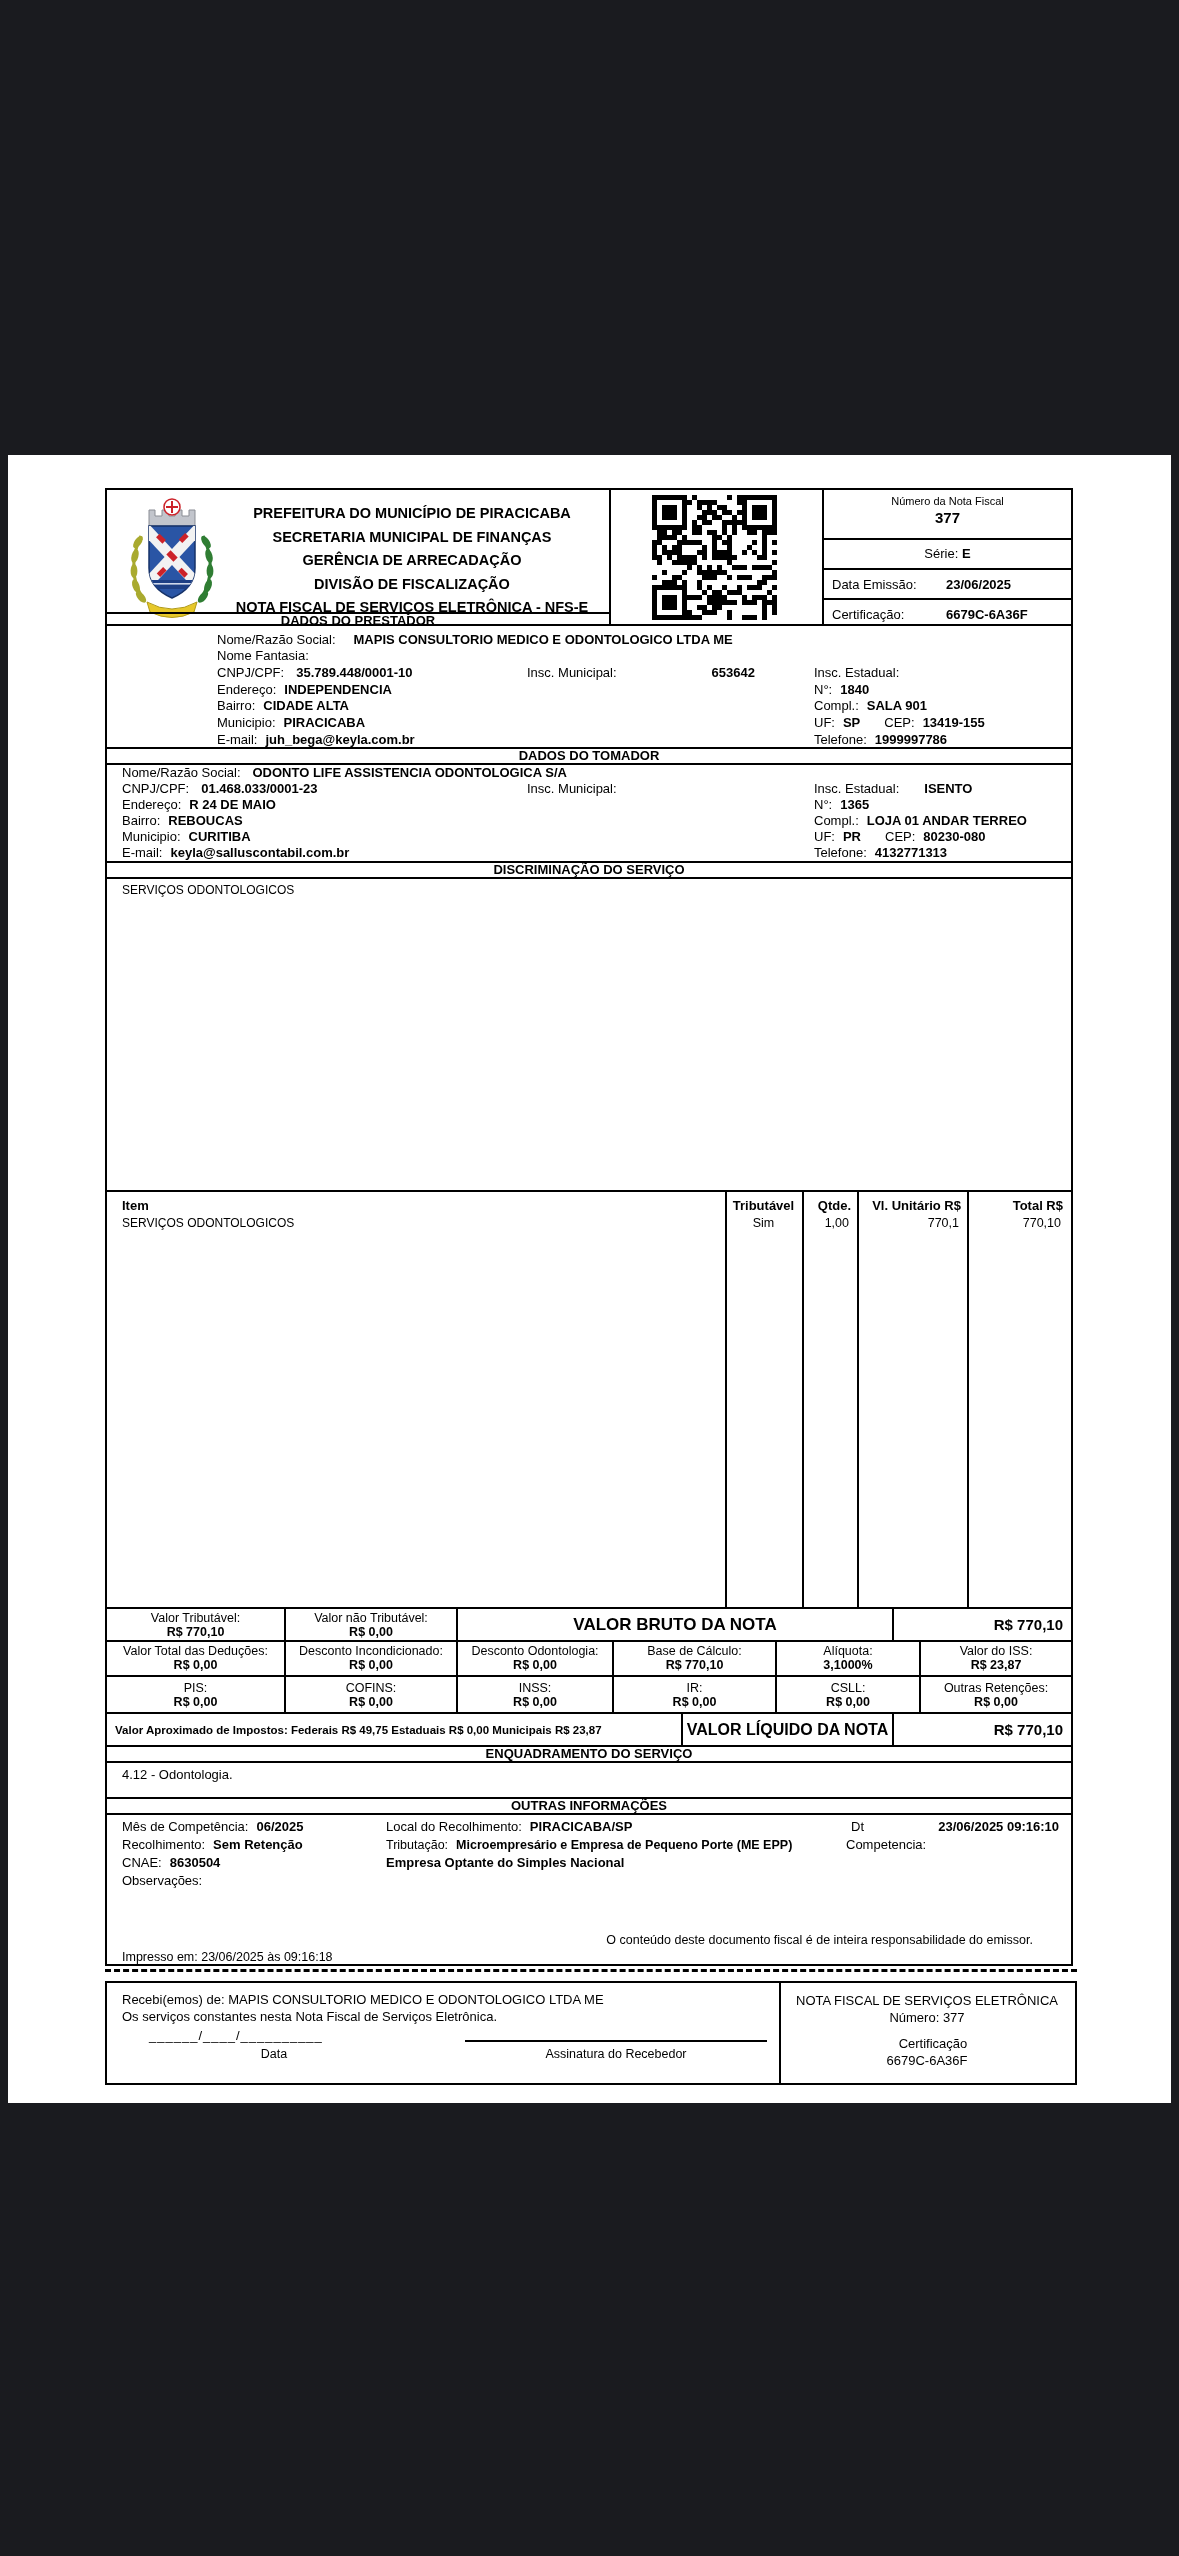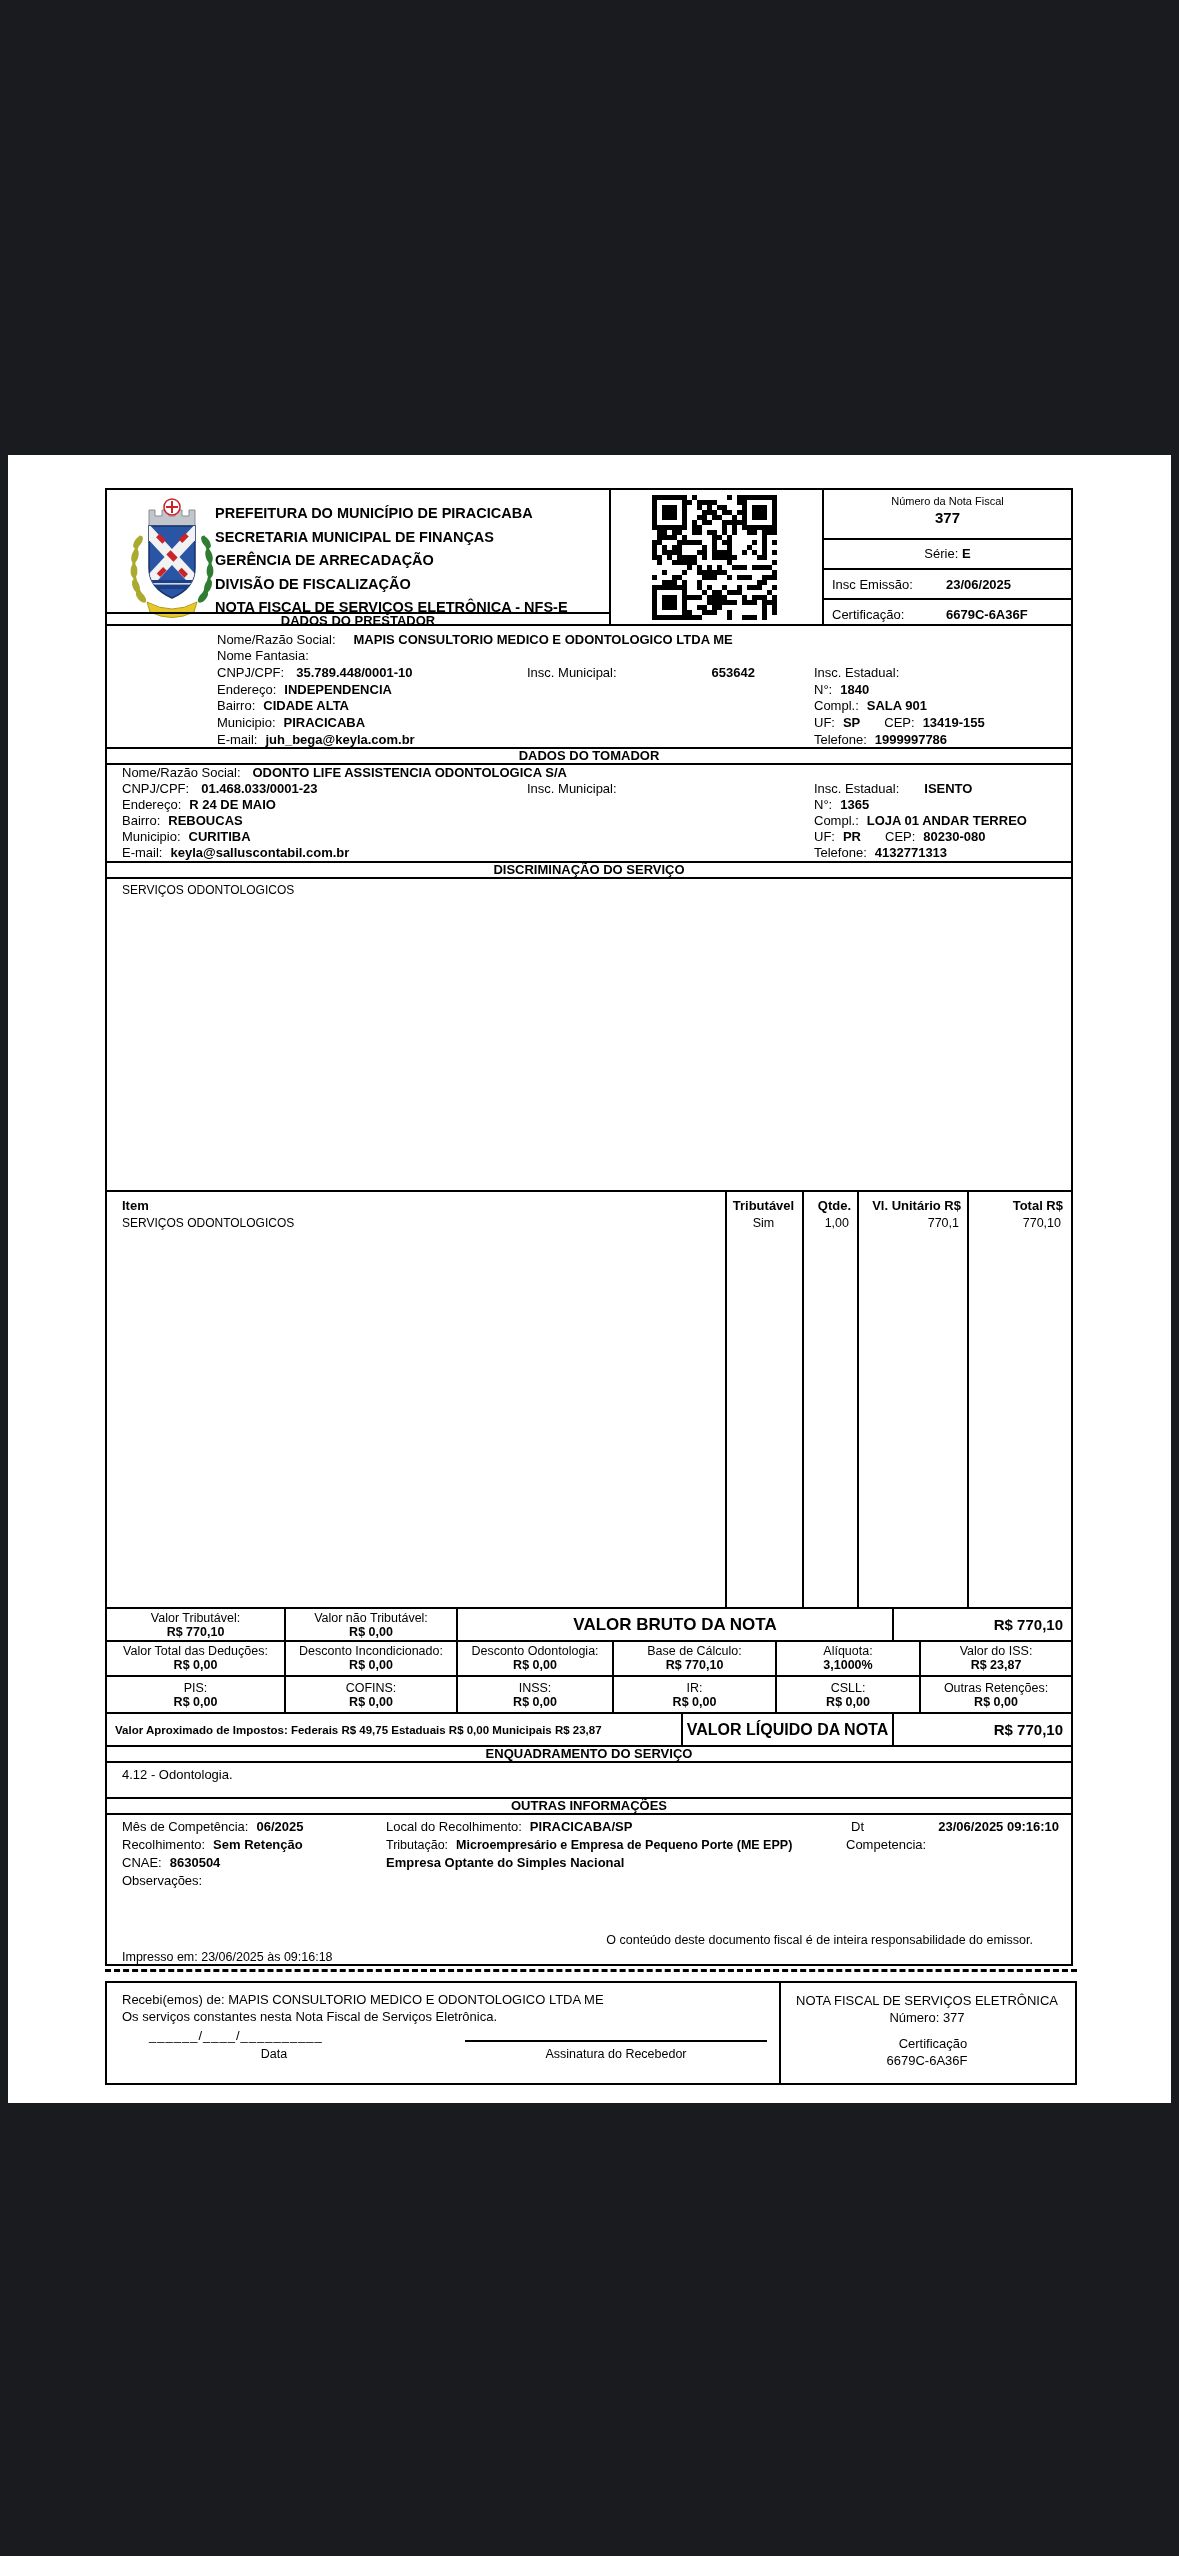--- a/index.html
+++ b/index.html
@@ -6,21 +6,21 @@
   body{width:1179px;height:2556px;background:#1a1b1f;font-family:"Liberation Sans","DejaVu Sans",sans-serif;color:#000;}
   .screen{position:relative;width:1179px;height:2556px;background:#1a1b1f;overflow:hidden;}
   .page{position:absolute;left:8px;top:455px;width:1163px;height:1648px;background:#fff;}
   .invoice{position:absolute;left:97px;top:33px;width:968px;height:1478px;border:2px solid #000;box-sizing:border-box;background:#fff;}
   .abs{position:absolute;}
   .f{position:absolute;white-space:nowrap;font-size:13px;line-height:14px;}
   .f .v{font-weight:700;margin-left:8px;}
   .hl{position:absolute;left:0;height:2px;background:#000;}
   .vl{position:absolute;width:2px;background:#000;}
   .secbar{position:absolute;left:0;right:0;height:14px;border-top:2px solid #000;border-bottom:2px solid #000;text-align:center;font-weight:700;font-size:13px;line-height:14px;background:#fff;}
-  .titles{position:absolute;left:108px;top:12px;width:394px;}
+  .titles{position:absolute;left:108px;top:12px;width:394px;text-align:center;}
   .titles div{font-weight:700;font-size:14.5px;line-height:23.5px;}
   .hbox{position:absolute;left:715px;width:249px;box-sizing:border-box;border-left:2px solid #000;}
   .hbox.bt{border-top:2px solid #000;}
   .tc{position:absolute;box-sizing:border-box;border-left:2px solid #000;text-align:center;font-size:12.5px;line-height:14px;padding-top:2px;}
   .tc.first{border-left:none;}
   .tc .v{font-weight:700;}
   .b{font-weight:700;}
   .c{text-align:center;}
   .r{text-align:right;}
   .small{font-size:12px;}
@@ -421,21 +421,21 @@
           </svg></div>
 
     <div class="hbox" style="top:0;height:48px;">
       <div class="c" style="font-size:11px;padding-top:5px;">Número da Nota Fiscal</div>
       <div class="c b" style="font-size:15px;padding-top:2px;">377</div>
     </div>
     <div class="hbox bt c" style="top:48px;height:30px;line-height:28px;font-size:13px;">
       <span>Série:</span>&nbsp;<span class="b">E</span>
     </div>
     <div class="hbox bt" style="top:78px;height:30px;font-size:13px;">
-      <span class="abs" style="left:8px;top:7px;">Insc Emissão:</span>
+      <span class="abs" style="left:8px;top:7px;">Data Emissão:</span>
       <span class="abs b" style="left:122px;top:7px;">23/06/2025</span>
     </div>
     <div class="hbox bt" style="top:108px;height:28px;font-size:13px;">
       <span class="abs" style="left:8px;top:7px;">Certificação:</span>
       <span class="abs b" style="left:122px;top:7px;">6679C-6A36F</span>
     </div>
 
     <div class="abs" style="left:0;top:122px;width:502px;height:14px;border-top:2px solid #000;text-align:center;font-weight:700;font-size:13px;line-height:13px;">DADOS DO PRESTADOR</div>
     <div class="hl" style="top:134px;width:964px;"></div>
 

